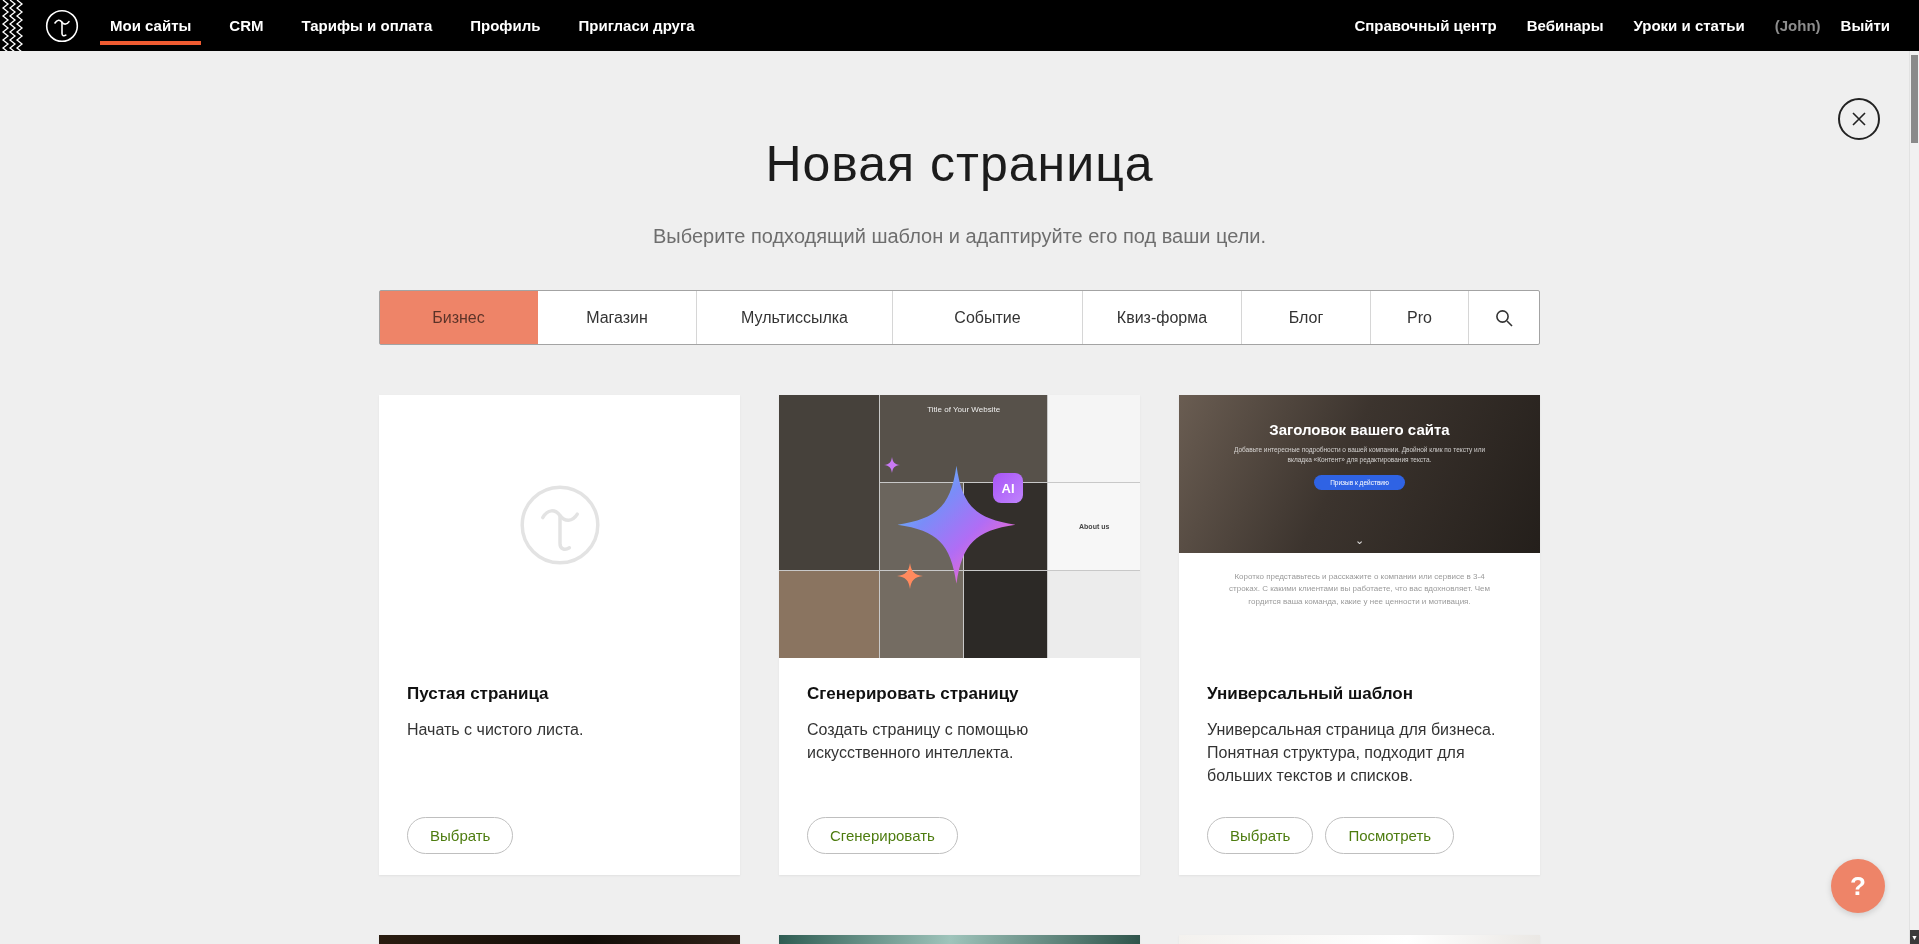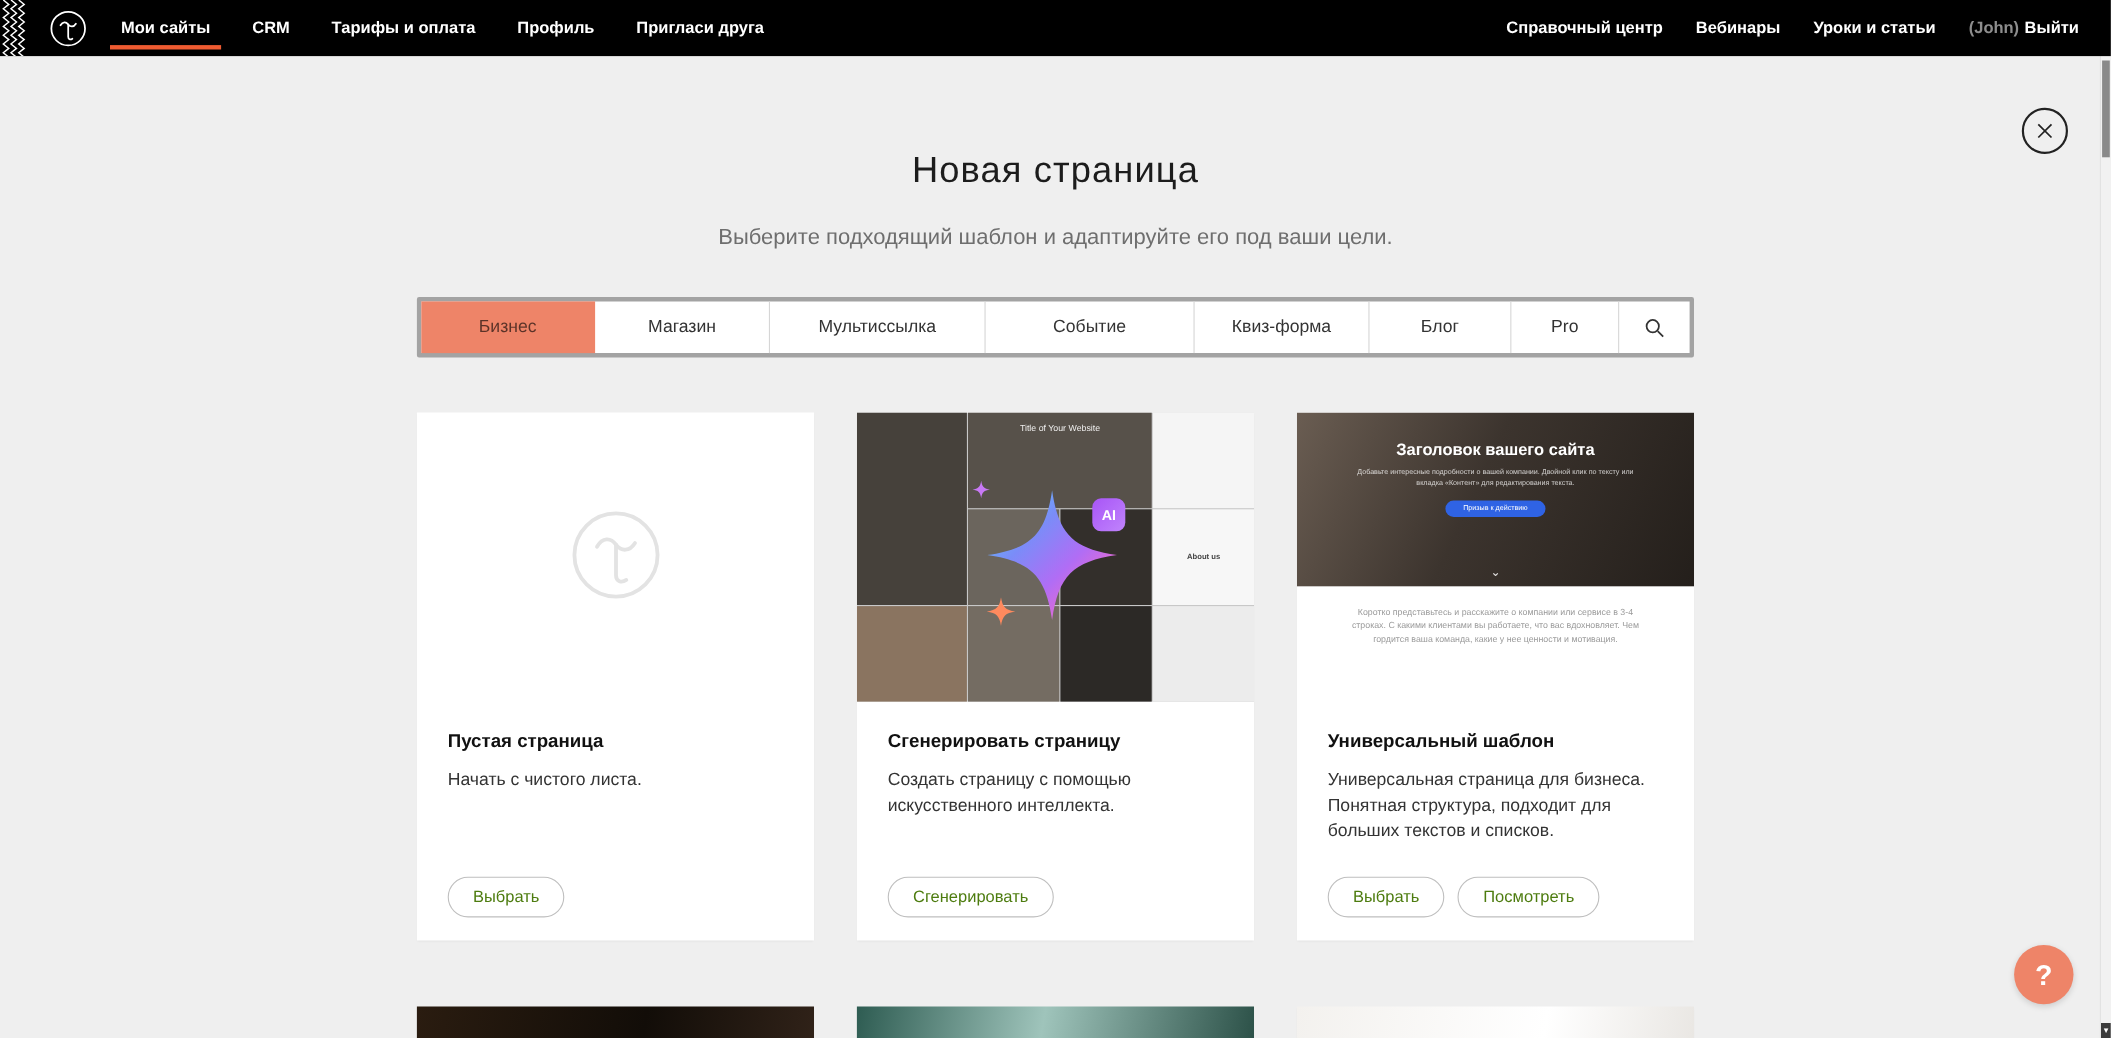--- a/index.html
+++ b/index.html
@@ -9,33 +9,33 @@
 
   
   .navbar { position:relative; height:51px; background:#000; display:flex; align-items:center; color:#fff; z-index:5; }
   .zigzag { width:26px; height:51px; flex:0 0 26px; }
   .logo { margin-left:18px; width:36px; height:36px; display:flex; align-items:center; justify-content:center; cursor:pointer; }
   .nav-left { display:flex; align-items:center; height:51px; margin-left:30px; gap:38px; }
   .nav-item { position:relative; display:flex; align-items:center; height:38px; color:#fff; font-size:15px; font-weight:bold; text-decoration:none; cursor:pointer; white-space:nowrap; }
   .nav-item.active::after { content:""; position:absolute; left:-10px; right:-10px; bottom:0; height:4px; background:#ef5b31; }
   .nav-right { margin-left:auto; display:flex; align-items:center; gap:30px; padding-right:29px; }
   .nav-right a { color:#fff; font-size:15px; font-weight:bold; text-decoration:none; cursor:pointer; white-space:nowrap; }
-  .user-group { display:flex; gap:5px; align-items:center; font-size:15px; font-weight:bold; }
+  .user-group { display:flex; gap:20px; align-items:center; font-size:15px; font-weight:bold; }
   .user-name { color:#8d8d8d; }
 
   
   .main { position:relative; height:893px; background:#efefef; overflow:hidden; }
   .close-btn { position:absolute; top:47px; right:39px; width:42px; height:42px; border-radius:50%; border:2px solid #222; background:transparent; display:flex; align-items:center; justify-content:center; cursor:pointer; }
-  .page-title { margin-top:84px; text-align:center; font-size:33px; font-weight:300; letter-spacing:1px; color:#1c1c1c; }
+  .page-title { margin-top:84px; text-align:center; font-size:50px; font-weight:300; letter-spacing:1px; color:#1c1c1c; }
   .page-subtitle { margin-top:32px; text-align:center; font-size:20px; color:#6e6e6e; }
 
   .container { width:1161px; margin:0 auto; }
 
   
-  .tabs { margin-top:42px; display:flex; height:55px; background:#fff; border:4px solid #a3a3a3; border-radius:2px; }
+  .tabs { margin-top:42px; display:flex; height:55px; background:#fff; border:1px solid #a3a3a3; border-radius:2px; }
   .tab { display:flex; align-items:center; justify-content:center; font-size:16px; color:#333; border-right:1px solid #d6d6d6; cursor:pointer; }
   .tab:last-child { border-right:none; }
   .tab.active { background:#ee8468; color:rgba(0,0,0,0.62); border-right-color:transparent; }
   .tabs .tab:nth-child(1){ width:158px; }
   .tabs .tab:nth-child(2){ width:159px; }
   .tabs .tab:nth-child(3){ width:196px; }
   .tabs .tab:nth-child(4){ width:190px; }
   .tabs .tab:nth-child(5){ width:159px; }
   .tabs .tab:nth-child(6){ width:129px; }
   .tabs .tab:nth-child(7){ width:98px; }

